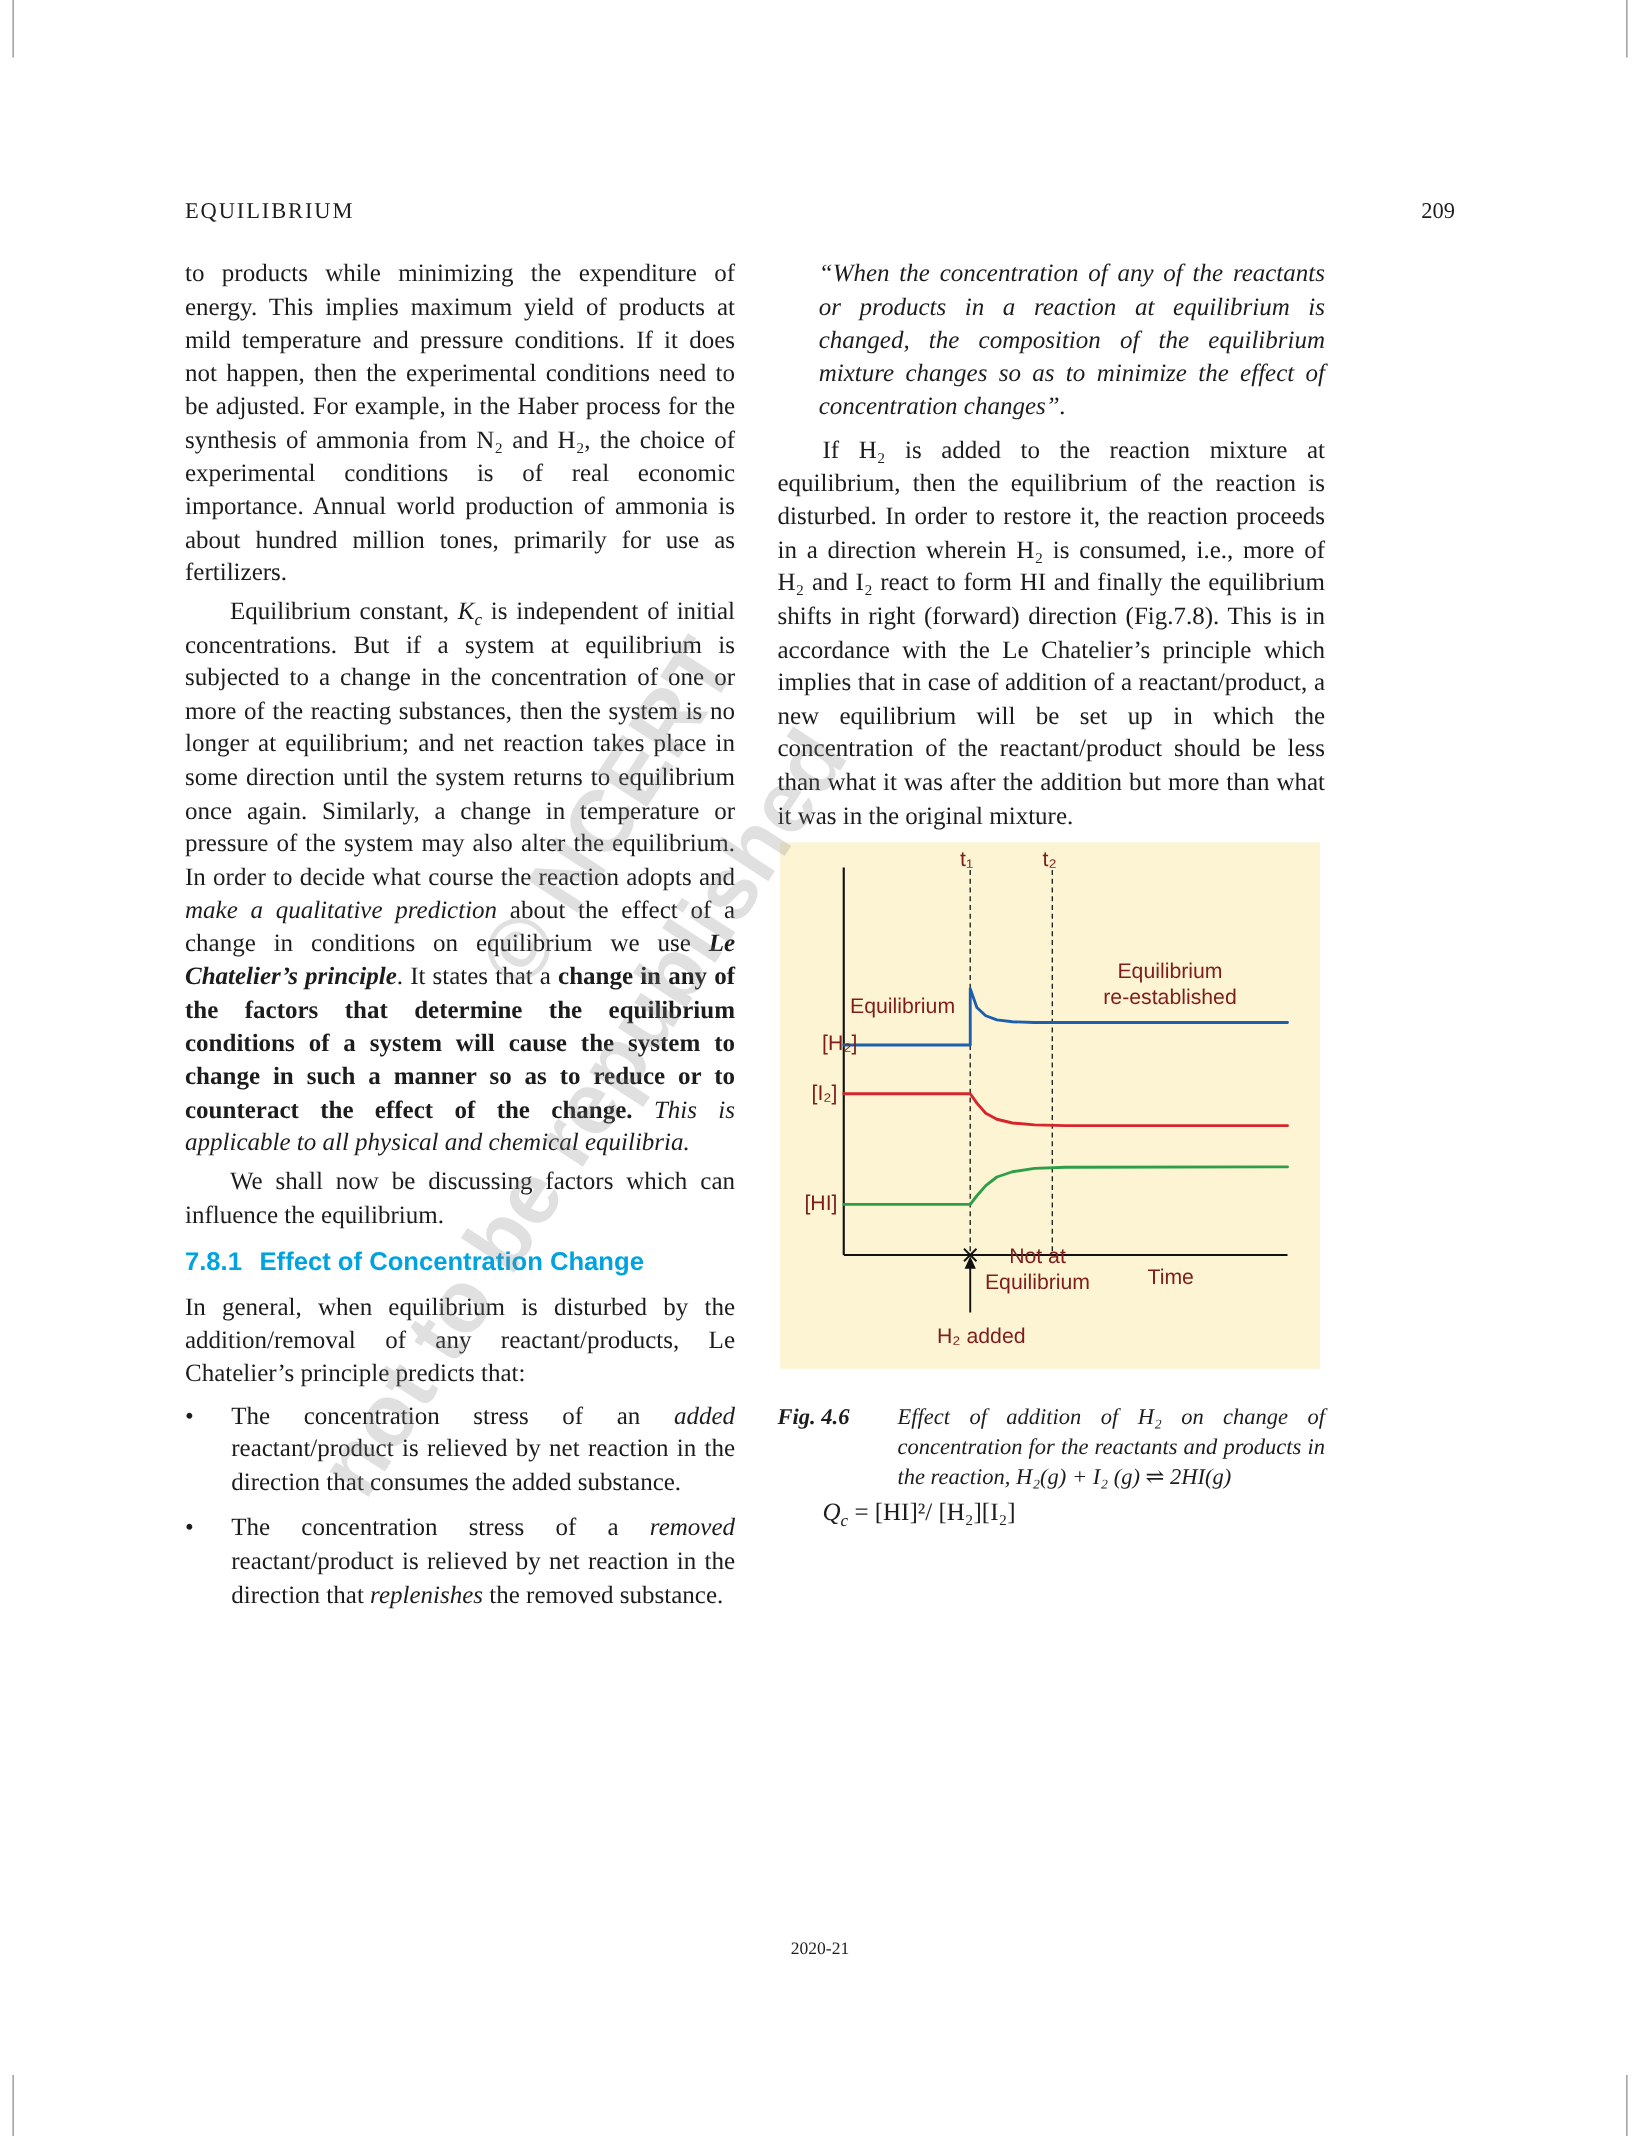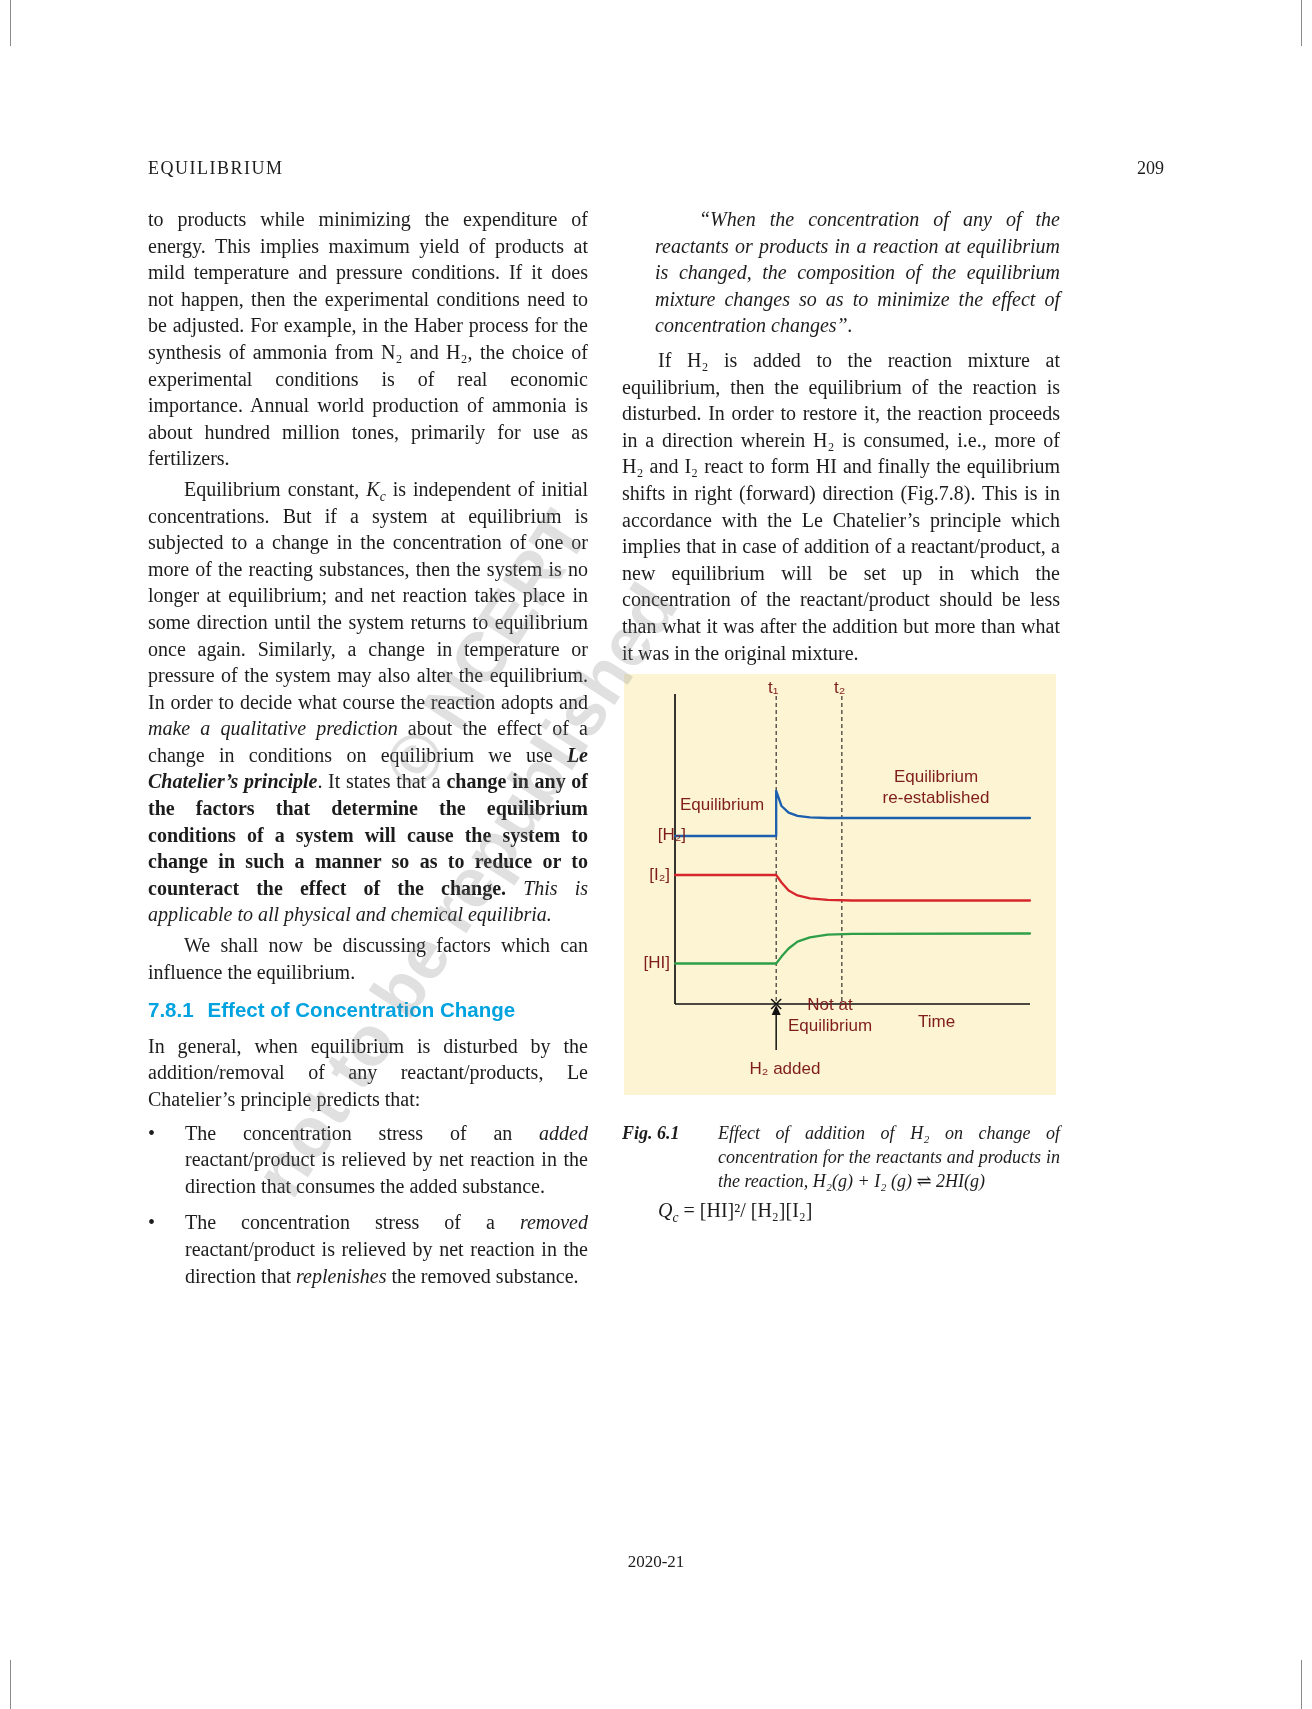--- a/index.html
+++ b/index.html
@@ -50,21 +50,21 @@
   .lab-yi2{left:4px;top:190px;width:42px;text-align:right;}
   .lab-yhi{left:4px;top:278px;width:42px;text-align:right;}
   .lab-noteq{left:150px;top:320px;width:112px;text-align:center;}
   .lab-time{left:294px;top:337px;}
   .lab-h2add{left:118px;top:384px;width:86px;text-align:center;}
 
   .caption{display:flex;margin-top:26px;font-size:18px;line-height:24px;}
   .caption .flabel{width:96px;flex:none;font-weight:bold;font-style:italic;text-align:left;}
   .caption .ftext{flex:1;font-style:italic;text-align:justify;}
 
-  .footer{position:absolute;left:0;top:1552px;width:1312px;text-align:center;font-size:17px;}
+  .footer{position:absolute;left:0;top:1552px;width:1312px;text-align:center;font-size:14px;}
 
   .wm{position:absolute;font-family:"Liberation Sans","DejaVu Sans",sans-serif;font-weight:bold;
       color:rgba(130,130,130,0.25);pointer-events:none;white-space:nowrap;z-index:5;}
   #wm1{left:330px;top:610px;font-size:70px;transform:rotate(-57deg);}
   #wm2{left:110px;top:850px;font-size:70px;transform:rotate(-57deg);}
 </style>
 </head>
 <body>
 
 <div class="page">
@@ -91,21 +91,21 @@
       <span class="dot">•</span>
       <span class="btext"><span>The concentration stress of an </span><span style="font-style: italic;">added</span><span> reactant/product is relieved by net reaction in the direction that consumes the added substance.</span></span>
     </div>
     <div class="bullet">
       <span class="dot">•</span>
       <span class="btext"><span>The concentration stress of a </span><span style="font-style: italic;">removed</span><span> reactant/product is relieved by net reaction in the direction that </span><span style="font-style: italic;">replenishes</span><span> the removed substance.</span></span>
     </div>
   </div>
 
   <div class="col" id="right-col">
-    <p class="quote jp"><span style=" margin-left: 44px;">“When the concentration of any of the reactants or products in a reaction at equilibrium is changed, the composition of the equilibrium mixture changes so as to minimize the effect of concentration changes”.</span></p>
+    <p class="quote jp"><span style="">“When the concentration of any of the reactants or products in a reaction at equilibrium is changed, the composition of the equilibrium mixture changes so as to minimize the effect of concentration changes”.</span></p>
     <p class="jp indent">If H₂ is added to the reaction mixture at equilibrium, then the equilibrium of the reaction is disturbed. In order to restore it, the reaction proceeds in a direction wherein H₂ is consumed, i.e., more of H₂ and I₂ react to form HI and finally the equilibrium shifts in right (forward) direction (Fig.7.8). This is in accordance with the Le Chatelier’s principle which implies that in case of addition of a reactant/product, a new equilibrium will be set up in which the concentration of the reactant/product should be less than what it was after the addition but more than what it was in the original mixture.</p>
 
     <div class="figure">
       <svg width="432" height="421" viewBox="0 0 432 421">
           <line x1="51" y1="20" x2="51" y2="330" stroke="#111" stroke-width="1.7"></line>
           <line x1="51" y1="330" x2="406" y2="330" stroke="#111" stroke-width="1.7"></line>
           <line x1="152.175" y1="22" x2="152.175" y2="330" stroke="#222" stroke-width="1.1" stroke-dasharray="4 3"></line>
           <line x1="217.85" y1="22" x2="217.85" y2="330" stroke="#222" stroke-width="1.1" stroke-dasharray="4 3"></line>
           <polyline points="51.0,162.0 152.2,162.0 152.2,117.0 157.5,132.0 164.6,138.6 173.5,141.9 185.9,143.4 203.7,144.0 406.0,144.0" fill="none" stroke="#1b5fae" stroke-width="2.3" stroke-linejoin="round" stroke-linecap="round"></polyline>
           <polyline points="51.0,201.0 152.2,201.0 157.5,208.5 164.6,216.6 173.5,221.4 185.9,224.4 203.7,225.9 228.5,226.5 406.0,226.5" fill="none" stroke="#d6262b" stroke-width="2.3" stroke-linejoin="round" stroke-linecap="round"></polyline>
@@ -123,21 +123,21 @@
       <div class="fig-label lab-yh2">[H₂]</div>
       <div class="fig-label lab-yi2">[I₂]</div>
       <div class="fig-label lab-yhi">[HI]</div>
       <div class="fig-label lab-noteq">Not at
 Equilibrium</div>
       <div class="fig-label lab-time">Time</div>
       <div class="fig-label lab-h2add">H₂ added</div>
     </div>
 
     <div class="caption">
-      <span class="flabel">Fig. 6.1</span>
+      <span class="flabel">Fig. 4.6</span>
       <span class="ftext"><span style="font-style: italic;">Effect of addition of H₂ on change of concentration for the reactants and products in the reaction, H₂(g) + I₂ (g) ⇌ 2HI(g)</span></span>
     </div>
 
     <p class="equation eq2"><span style="font-style: italic;">Q</span><sub style="font-style: italic;">c</sub><span> = [HI]²/ [H₂][I₂]</span></p>
   </div>
 
   <div class="wm" id="wm1">© NCERT</div>
   <div class="wm" id="wm2">not to be republished</div>
 
   <div class="footer">2020-21</div>

